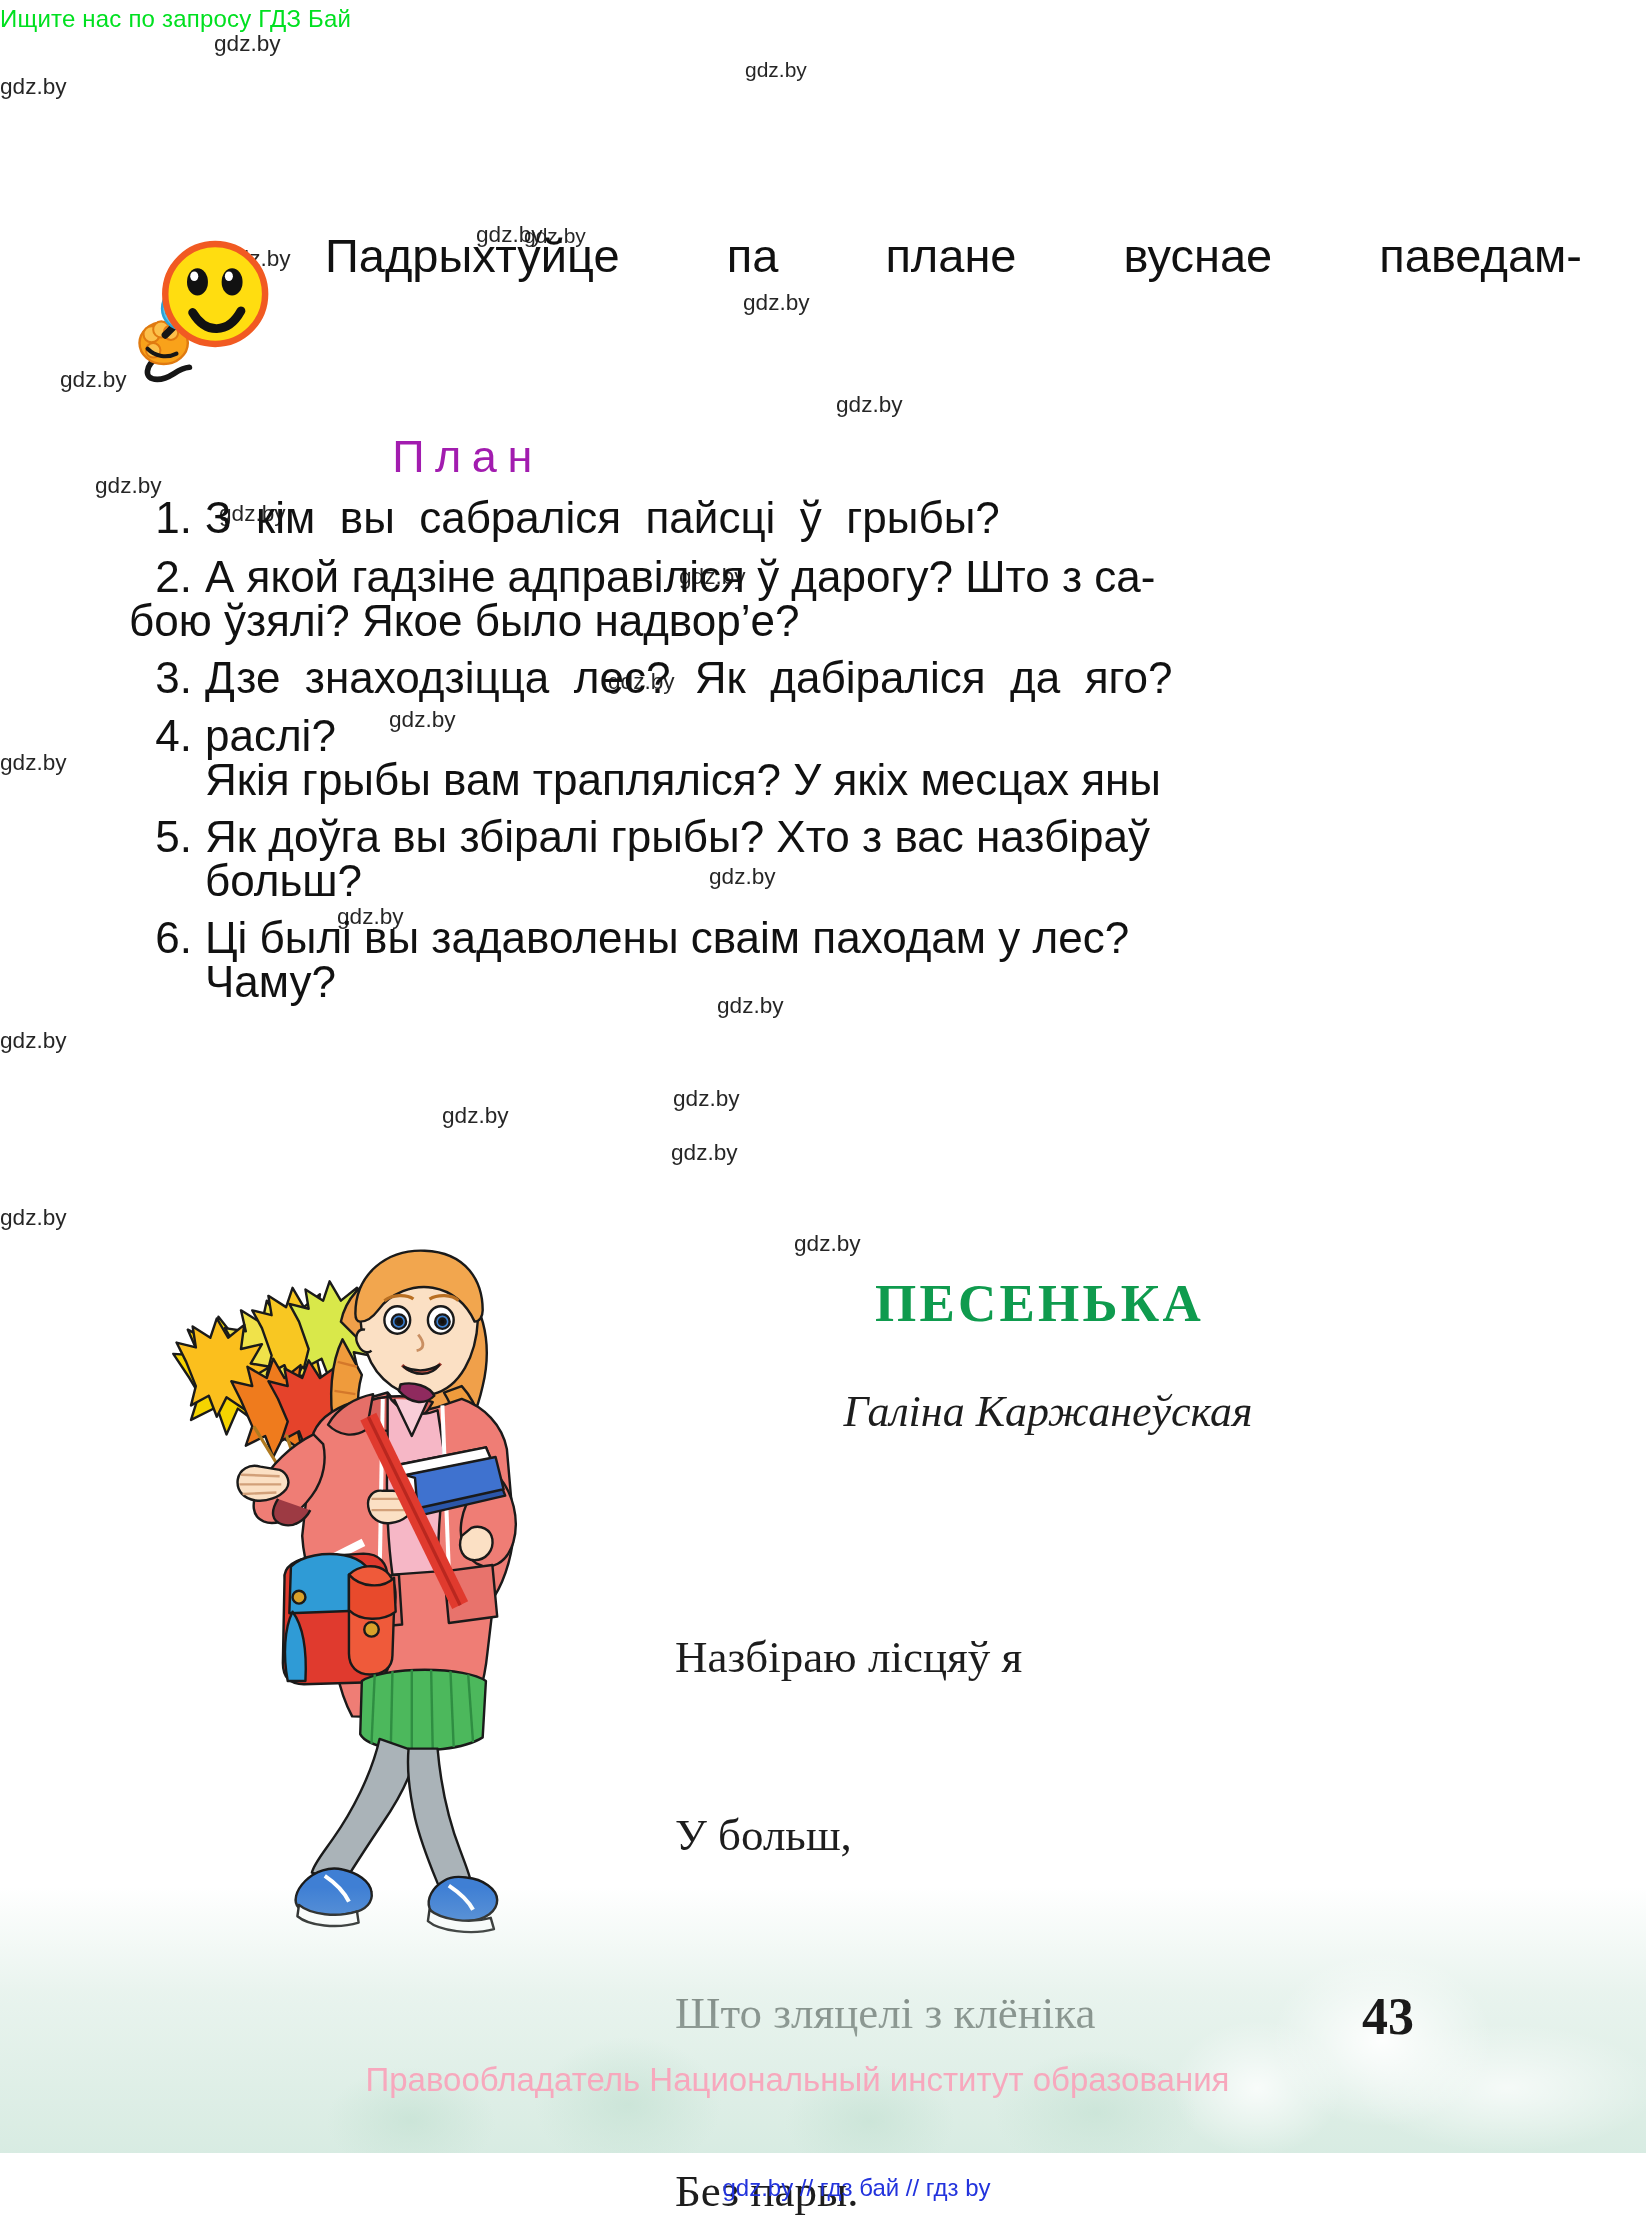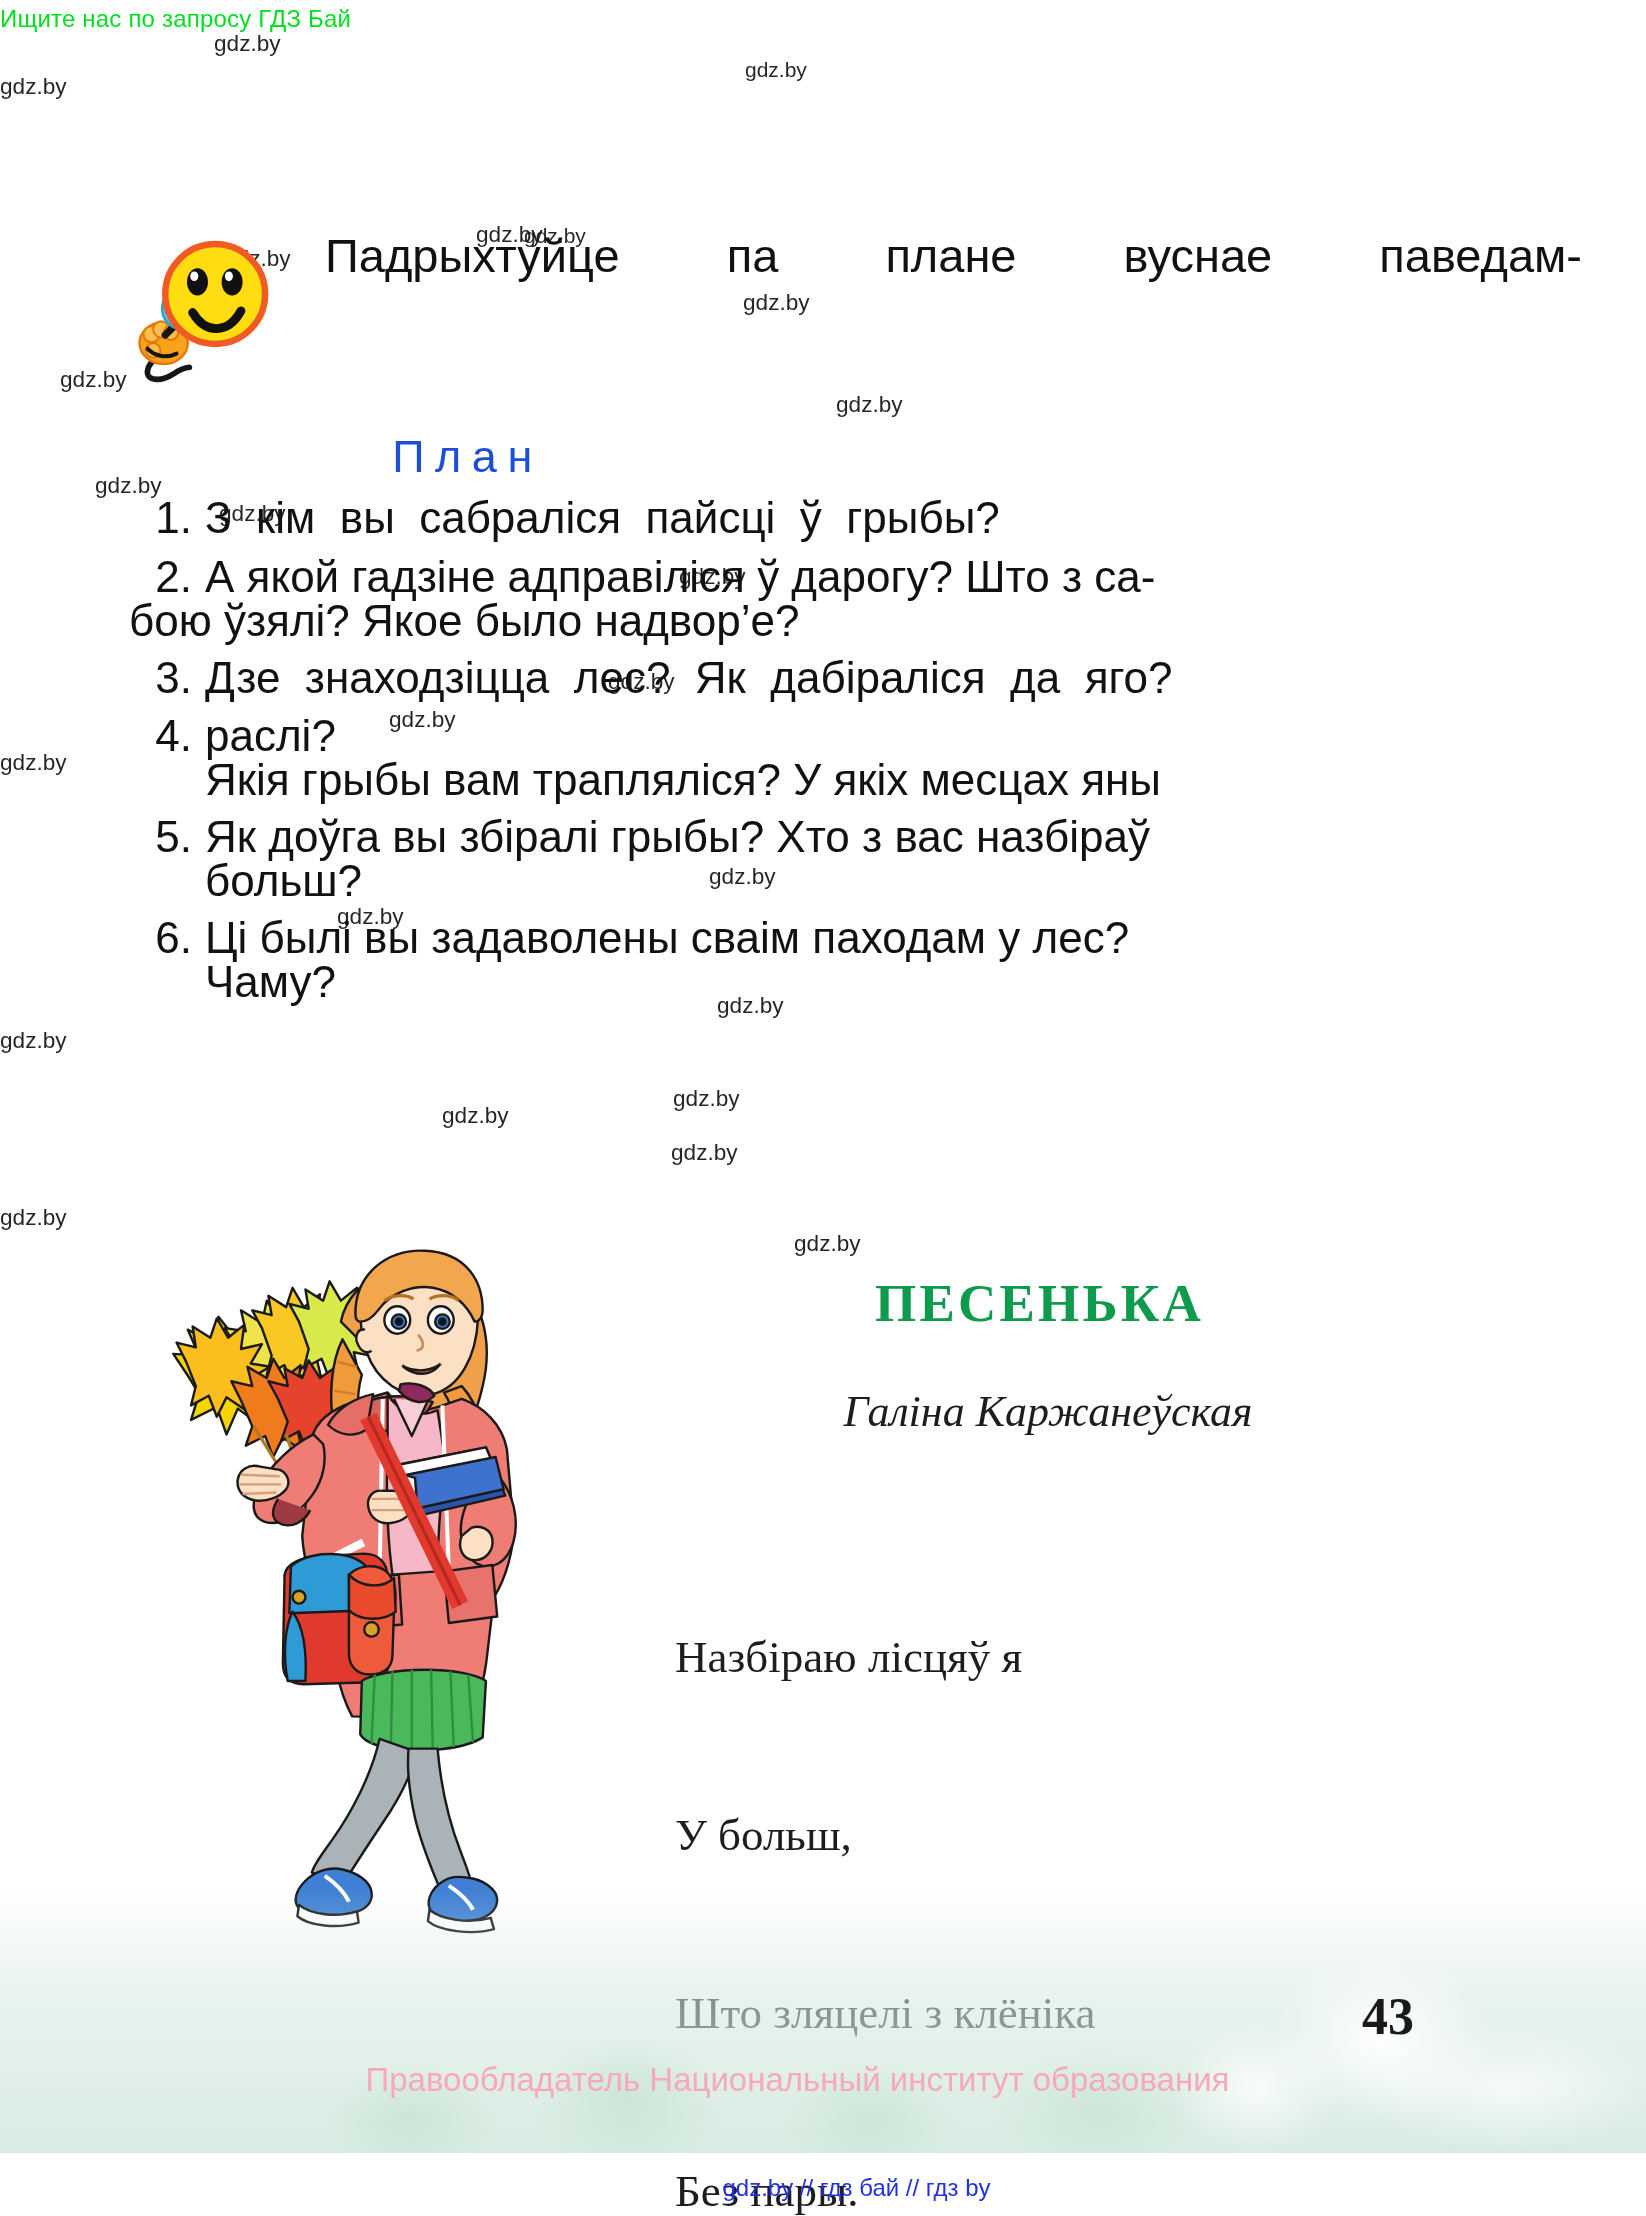--- a/index.html
+++ b/index.html
@@ -74,21 +74,21 @@
 
   
   .plan-title {
     position: absolute;
     left: 0;
     top: 431px;
     width: 935px;
     text-align: center;
     font-size: 45px;
     letter-spacing: 10.5px;
-    color: #1d4ed8;
+    color: #a21caf;
     font-family: "Liberation Sans", sans-serif;
   }
 
   
   .plan-list {
     position: absolute;
     left: 129px;
     top: 496px;
     width: 1370px;
     font-size: 44px;

